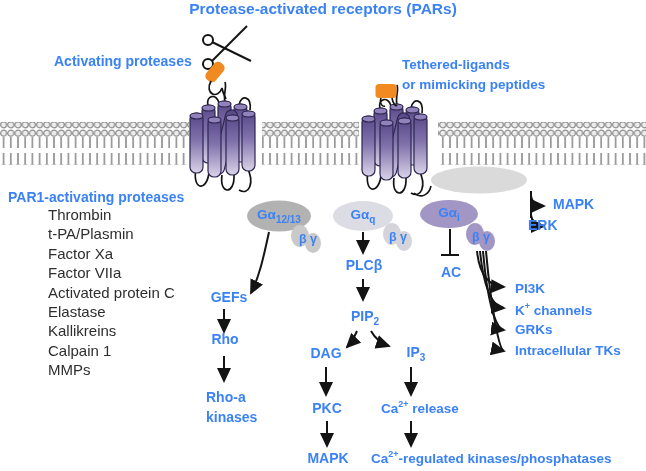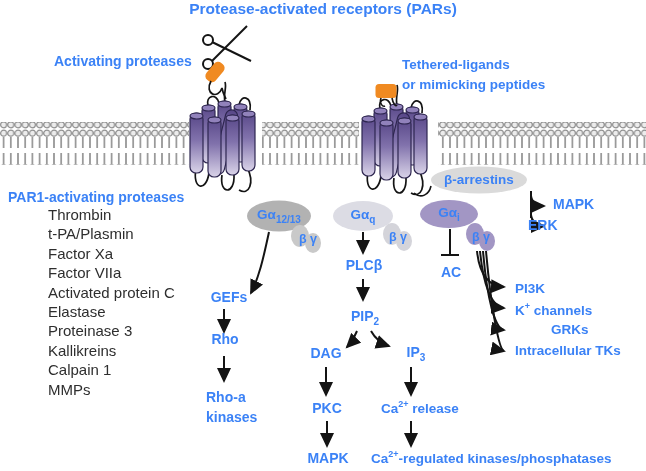--- a/index.html
+++ b/index.html
@@ -147,39 +147,37 @@
 
   <div class="lbl" style="left:8px;top:189px;">PAR1-activating proteases</div>
 
   <div style="position:absolute;left:48px;top:206px;" class="reg">
     <div class="list-item">Thrombin</div>
     <div class="list-item">t-PA/Plasmin</div>
     <div class="list-item">Factor Xa</div>
     <div class="list-item">Factor VIIa</div>
     <div class="list-item">Activated protein C</div>
     <div class="list-item">Elastase</div>
-    <div class="list-item">Proteinase 3</div>
     <div class="list-item">Kallikreins</div>
     <div class="list-item">Calpain 1</div>
     <div class="list-item">MMPs</div>
   </div>
 
   <div class="lbl s13 ctr" style="left:247px;top:207px;width:64px;">
     <span>Gα</span><sub>12/13</sub>
   </div>
   <div class="lbl s13 ctr" style="left:333px;top:207px;width:60px;">
     <span>Gα</span><sub>q</sub>
   </div>
   <div class="lbl s13 ctr" style="left:419px;top:205px;width:60px;">
     <span>Gα</span><sub>i</sub>
   </div>
   <div class="lbl s12 ctr" style="left:292px;top:232px;width:32px;">β γ</div>
   <div class="lbl s12 ctr" style="left:382px;top:230px;width:32px;">β γ</div>
   <div class="lbl s12 ctr" style="left:465px;top:230px;width:32px;">β γ</div>
-  <div class="lbl s13 ctr" style="left:429px;top:172px;width:100px;">β-arrestins</div>
 
   <div class="lbl" style="left:553px;top:196px;">MAPK</div>
   <div class="lbl" style="left:528px;top:217px;">ERK</div>
 
   <div class="lbl ctr" style="left:204px;top:289px;width:50px;">GEFs</div>
   <div class="lbl ctr" style="left:200px;top:331px;width:50px;">Rho</div>
   <div class="lbl" style="left:206px;top:387px;line-height:1.45;">
     <div>Rho-a</div>
     <div>kinases</div>
   </div>
@@ -199,16 +197,16 @@
   <div class="lbl ctr" style="left:303px;top:450px;width:50px;">MAPK</div>
   <div class="lbl s13" style="left:371px;top:449px;">
     <span>Ca</span><sup>2+</sup><span>-regulated kinases/phosphatases</span>
   </div>
 
   <div class="lbl ctr" style="left:436px;top:264px;width:30px;">AC</div>
   <div class="lbl s13" style="left:515px;top:281px;">PI3K</div>
   <div class="lbl s13" style="left:515px;top:301px;">
     <span>K</span><sup>+</sup><span> channels</span>
   </div>
-  <div class="lbl s13" style="left:515px;top:322px;margin-left:36px;">GRKs</div>
+  <div class="lbl s13" style="left:515px;top:322px;">GRKs</div>
   <div class="lbl s13" style="left:515px;top:343px;">Intracellular TKs</div>
 
 </div>
 
 </body></html>

